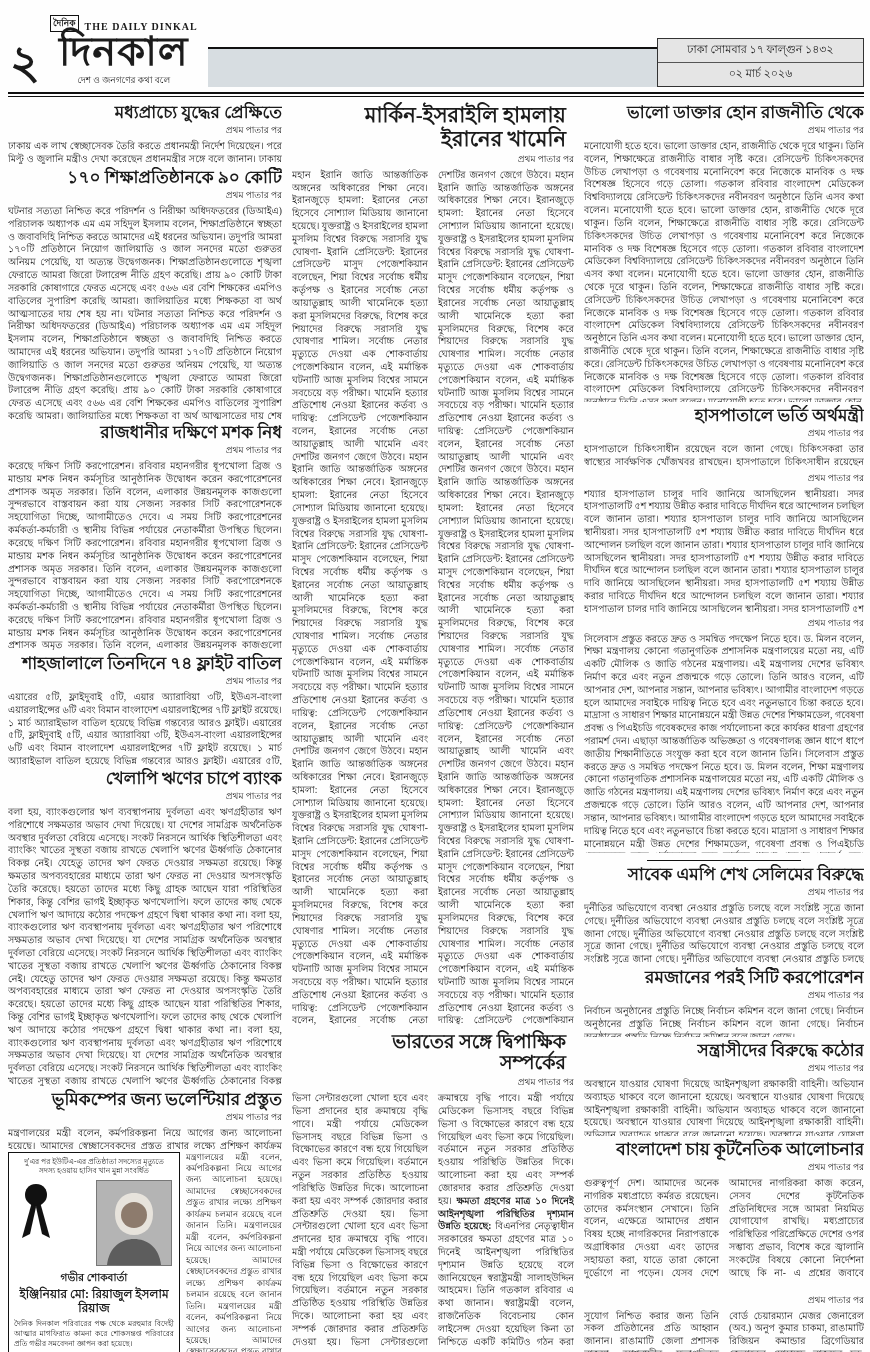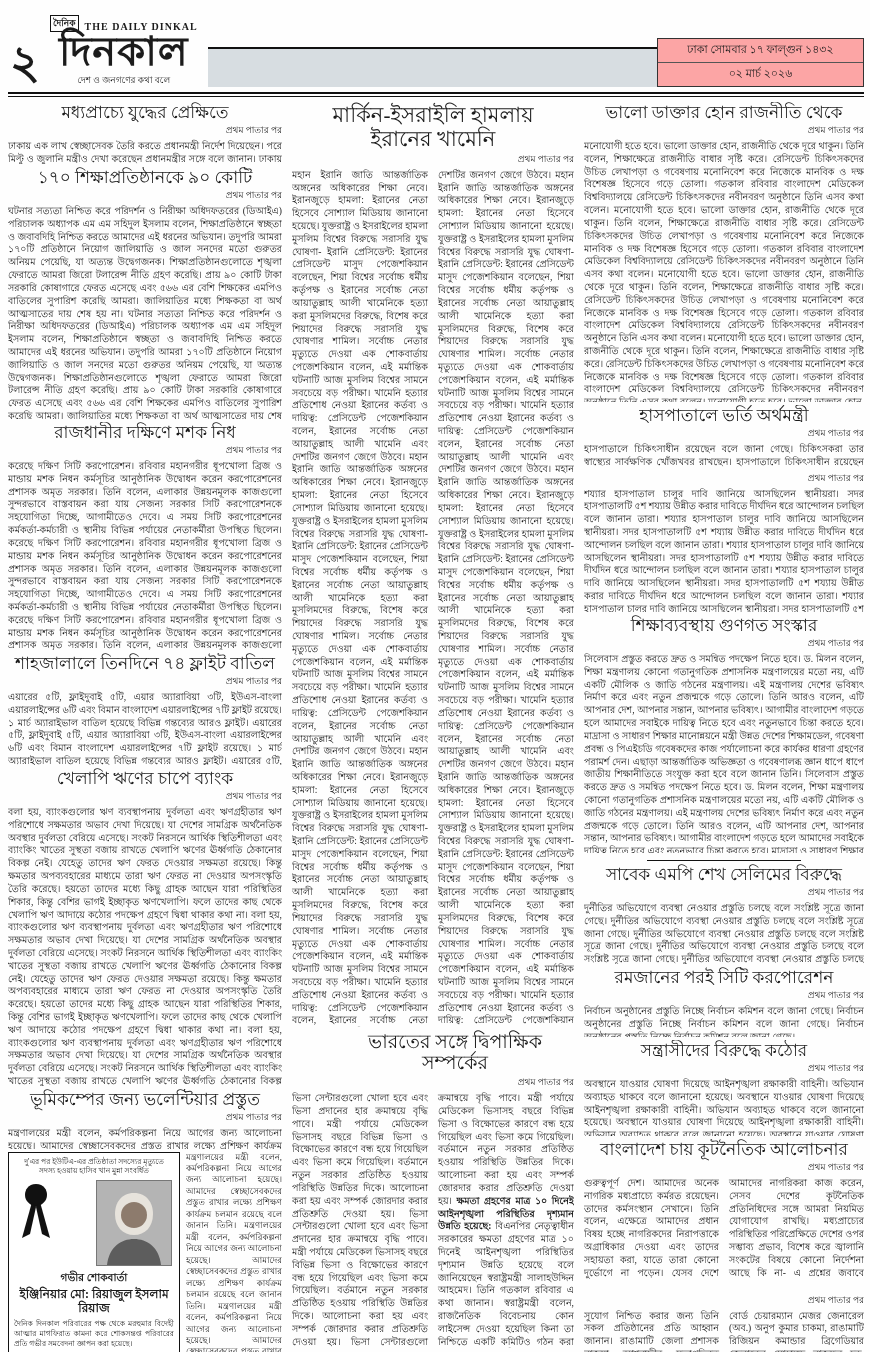--- a/index.html
+++ b/index.html
@@ -12,33 +12,33 @@
   
   .header{display:flex;align-items:flex-end;height:84px;position:relative;}
   .pagenum{font-size:46px;font-weight:bold;line-height:1;padding:0 10px 4px 2px;}
   .logo{display:flex;flex-direction:column;align-items:center;padding:0 10px 2px 0;}
   .logo-top{display:flex;align-items:flex-end;gap:6px;}
   .pretitle{font-size:9px;font-weight:bold;border:1px solid #111;padding:0 2px;}
   .engtitle{font-size:10px;font-weight:bold;letter-spacing:1px;}
   .title{font-size:40px;font-weight:bold;line-height:1.0;letter-spacing:1px;}
   .tagline{font-size:9px;margin-top:1px;}
   .strip{flex:1;align-self:flex-end;height:38px;background:#d7dde1;border-top:2px solid #111;margin-bottom:3px;}
-  .datebox{align-self:flex-end;width:205px;border:1px solid #333;background:#fca5a5;text-align:center;margin-bottom:3px;}
+  .datebox{align-self:flex-end;width:205px;border:1px solid #333;background:#e5e5e5;text-align:center;margin-bottom:3px;}
   .datebox .d1{font-size:11px;padding:2px 4px;border-bottom:1px solid #555;}
   .datebox .d2{font-size:11px;padding:2px 4px;}
   .rule-thick{border-top:2.5px solid #111;margin-top:2px;}
   .rule-thin{border-top:1px solid #111;margin-top:1.5px;margin-bottom:5px;}
   
   .cols{display:flex;gap:10px;}
   .col{display:flex;flex-direction:column;}
   .col1{width:276px;}
   .col2{width:286px;}
   .col3{width:284px;}
   .art{overflow:hidden;margin-bottom:3px;flex:none;}
-  .art h2{margin:1px 0 0 0;text-align:center;font-size:17px;font-weight:normal;line-height:1.15;}
+  .art h2{margin:1px 0 0 0;text-align:right;font-size:17px;font-weight:bold;line-height:1.15;}
   .art h2.xl{font-size:21px;}
   .art h2.lg{font-size:19px;margin-left:44px;}
   .hrule{display:flex;align-items:center;gap:8px;}
   .hrule::before,.hrule::after{content:"";flex:1;border-top:1.5px solid #111;}
   .cont{text-align:right;font-size:9px;margin:1px 0 2px 0;}
   .body{font-size:9.5px;line-height:1.35;text-align:justify;margin:0;word-break:break-word;}
   .twocol{column-count:2;column-gap:10px;}
   .subhead{font-weight:bold;}
   .sep{border-top:1.5px solid #111;width:55%;margin:4px auto 3px auto;}
   
@@ -166,21 +166,20 @@
       <div class="art" style="height:62px">
         <h2>হাসপাতালে ভর্তি অর্থমন্ত্রী</h2>
         <div class="cont">প্রথম পাতার পর</div>
         <p class="body">হাসপাতালে চিকিৎসাধীন রয়েছেন বলে জানা গেছে। চিকিৎসকরা তার স্বাস্থ্যের সার্বক্ষণিক খোঁজখবর রাখছেন। হাসপাতালে চিকিৎসাধীন রয়েছেন বলে জানা গেছে। চিকিৎসকরা তার স্বাস্থ্যের সার্বক্ষণিক খোঁজখবর রাখছেন। </p>
       </div>
       <div class="art" style="height:142px">
         <div class="cont">প্রথম পাতার পর</div>
         <p class="body">শয্যার হাসপাতাল চালুর দাবি জানিয়ে আসছিলেন স্থানীয়রা। সদর হাসপাতালটি ৫শ শয্যায় উন্নীত করার দাবিতে দীর্ঘদিন ধরে আন্দোলন চলছিল বলে জানান তারা। শয্যার হাসপাতাল চালুর দাবি জানিয়ে আসছিলেন স্থানীয়রা। সদর হাসপাতালটি ৫শ শয্যায় উন্নীত করার দাবিতে দীর্ঘদিন ধরে আন্দোলন চলছিল বলে জানান তারা। শয্যার হাসপাতাল চালুর দাবি জানিয়ে আসছিলেন স্থানীয়রা। সদর হাসপাতালটি ৫শ শয্যায় উন্নীত করার দাবিতে দীর্ঘদিন ধরে আন্দোলন চলছিল বলে জানান তারা। শয্যার হাসপাতাল চালুর দাবি জানিয়ে আসছিলেন স্থানীয়রা। সদর হাসপাতালটি ৫শ শয্যায় উন্নীত করার দাবিতে দীর্ঘদিন ধরে আন্দোলন চলছিল বলে জানান তারা। শয্যার হাসপাতাল চালুর দাবি জানিয়ে আসছিলেন স্থানীয়রা। সদর হাসপাতালটি ৫শ শয্যায় উন্নীত করার দাবিতে দীর্ঘদিন ধরে আন্দোলন চলছিল বলে জানান তারা। </p>
       </div>
       <div class="art" style="height:238px">
-        <h2>শিক্ষাব্যবস্থায় গুণগত সংস্কার</h2>
         <div class="cont">প্রথম পাতার পর</div>
         <p class="body">সিলেবাস প্রস্তুত করতে দ্রুত ও সমন্বিত পদক্ষেপ নিতে হবে। ড. মিলন বলেন, শিক্ষা মন্ত্রণালয় কোনো গতানুগতিক প্রশাসনিক মন্ত্রণালয়ের মতো নয়, এটি একটি মৌলিক ও জাতি গঠনের মন্ত্রণালয়। এই মন্ত্রণালয় দেশের ভবিষ্যৎ নির্মাণ করে এবং নতুন প্রজন্মকে গড়ে তোলে। তিনি আরও বলেন, এটি আপনার দেশ, আপনার সন্তান, আপনার ভবিষ্যৎ। আগামীর বাংলাদেশ গড়তে হলে আমাদের সবাইকে দায়িত্ব নিতে হবে এবং নতুনভাবে চিন্তা করতে হবে। মাদ্রাসা ও সাধারণ শিক্ষার মানোন্নয়নে মন্ত্রী উন্নত দেশের শিক্ষামডেল, গবেষণা প্রবন্ধ ও পিএইচডি গবেষকদের কাজ পর্যালোচনা করে কার্যকর ধারণা গ্রহণের পরামর্শ দেন। এছাড়া আন্তর্জাতিক অভিজ্ঞতা ও গবেষণালব্ধ জ্ঞান ধাপে ধাপে জাতীয় শিক্ষানীতিতে সংযুক্ত করা হবে বলে জানান তিনি। সিলেবাস প্রস্তুত করতে দ্রুত ও সমন্বিত পদক্ষেপ নিতে হবে। ড. মিলন বলেন, শিক্ষা মন্ত্রণালয় কোনো গতানুগতিক প্রশাসনিক মন্ত্রণালয়ের মতো নয়, এটি একটি মৌলিক ও জাতি গঠনের মন্ত্রণালয়। এই মন্ত্রণালয় দেশের ভবিষ্যৎ নির্মাণ করে এবং নতুন প্রজন্মকে গড়ে তোলে। তিনি আরও বলেন, এটি আপনার দেশ, আপনার সন্তান, আপনার ভবিষ্যৎ। আগামীর বাংলাদেশ গড়তে হলে আমাদের সবাইকে দায়িত্ব নিতে হবে এবং নতুনভাবে চিন্তা করতে হবে। মাদ্রাসা ও সাধারণ শিক্ষার মানোন্নয়নে মন্ত্রী উন্নত দেশের শিক্ষামডেল, গবেষণা প্রবন্ধ ও পিএইচডি গবেষকদের কাজ পর্যালোচনা করে কার্যকর ধারণা গ্রহণের পরামর্শ দেন। এছাড়া আন্তর্জাতিক অভিজ্ঞতা ও গবেষণালব্ধ জ্ঞান ধাপে ধাপে জাতীয় শিক্ষানীতিতে সংযুক্ত করা হবে বলে জানান তিনি। </p>
       </div>
       <div class="sep"></div>
       <div class="art" style="height:100px">
         <h2>সাবেক এমপি শেখ সেলিমের বিরুদ্ধে</h2>
         <div class="cont">প্রথম পাতার পর</div>
         <p class="body">দুর্নীতির অভিযোগে ব্যবস্থা নেওয়ার প্রস্তুতি চলছে বলে সংশ্লিষ্ট সূত্রে জানা গেছে। দুর্নীতির অভিযোগে ব্যবস্থা নেওয়ার প্রস্তুতি চলছে বলে সংশ্লিষ্ট সূত্রে জানা গেছে। দুর্নীতির অভিযোগে ব্যবস্থা নেওয়ার প্রস্তুতি চলছে বলে সংশ্লিষ্ট সূত্রে জানা গেছে। দুর্নীতির অভিযোগে ব্যবস্থা নেওয়ার প্রস্তুতি চলছে বলে সংশ্লিষ্ট সূত্রে জানা গেছে। দুর্নীতির অভিযোগে ব্যবস্থা নেওয়ার প্রস্তুতি চলছে বলে সংশ্লিষ্ট সূত্রে জানা গেছে। </p>
       </div>
       <div class="art" style="height:70px">

